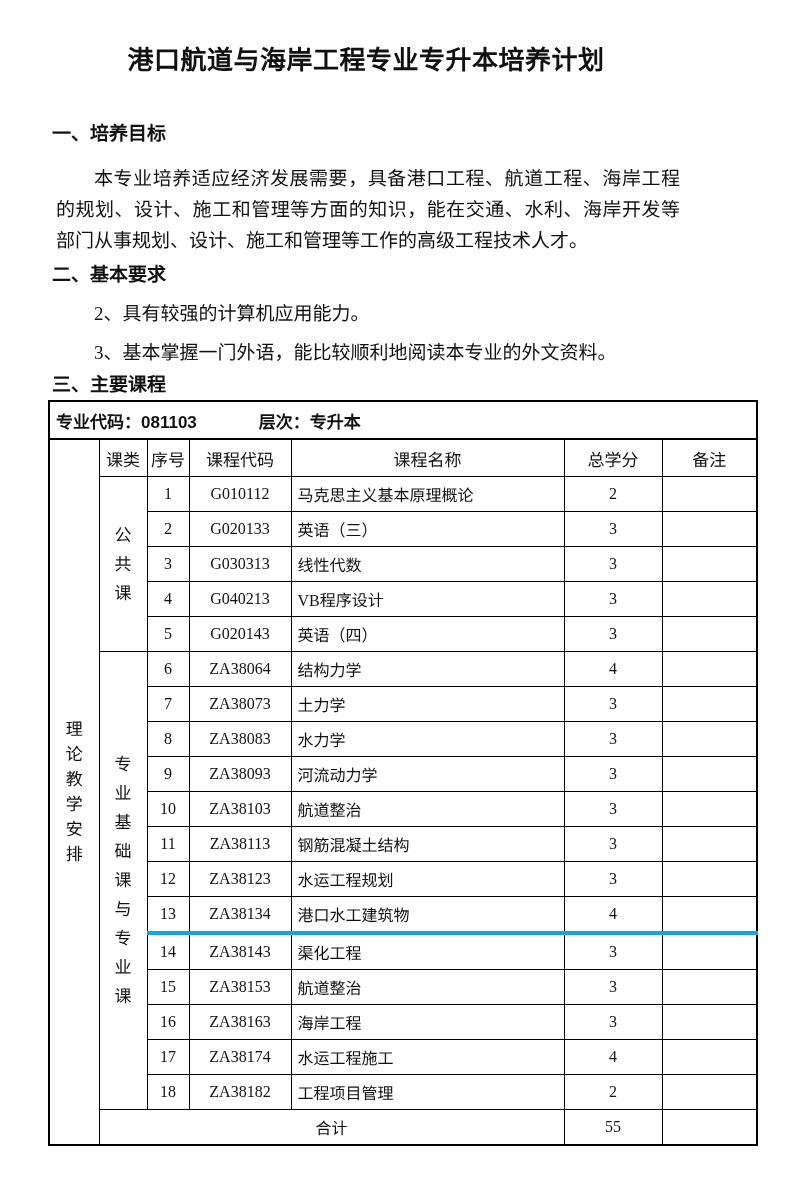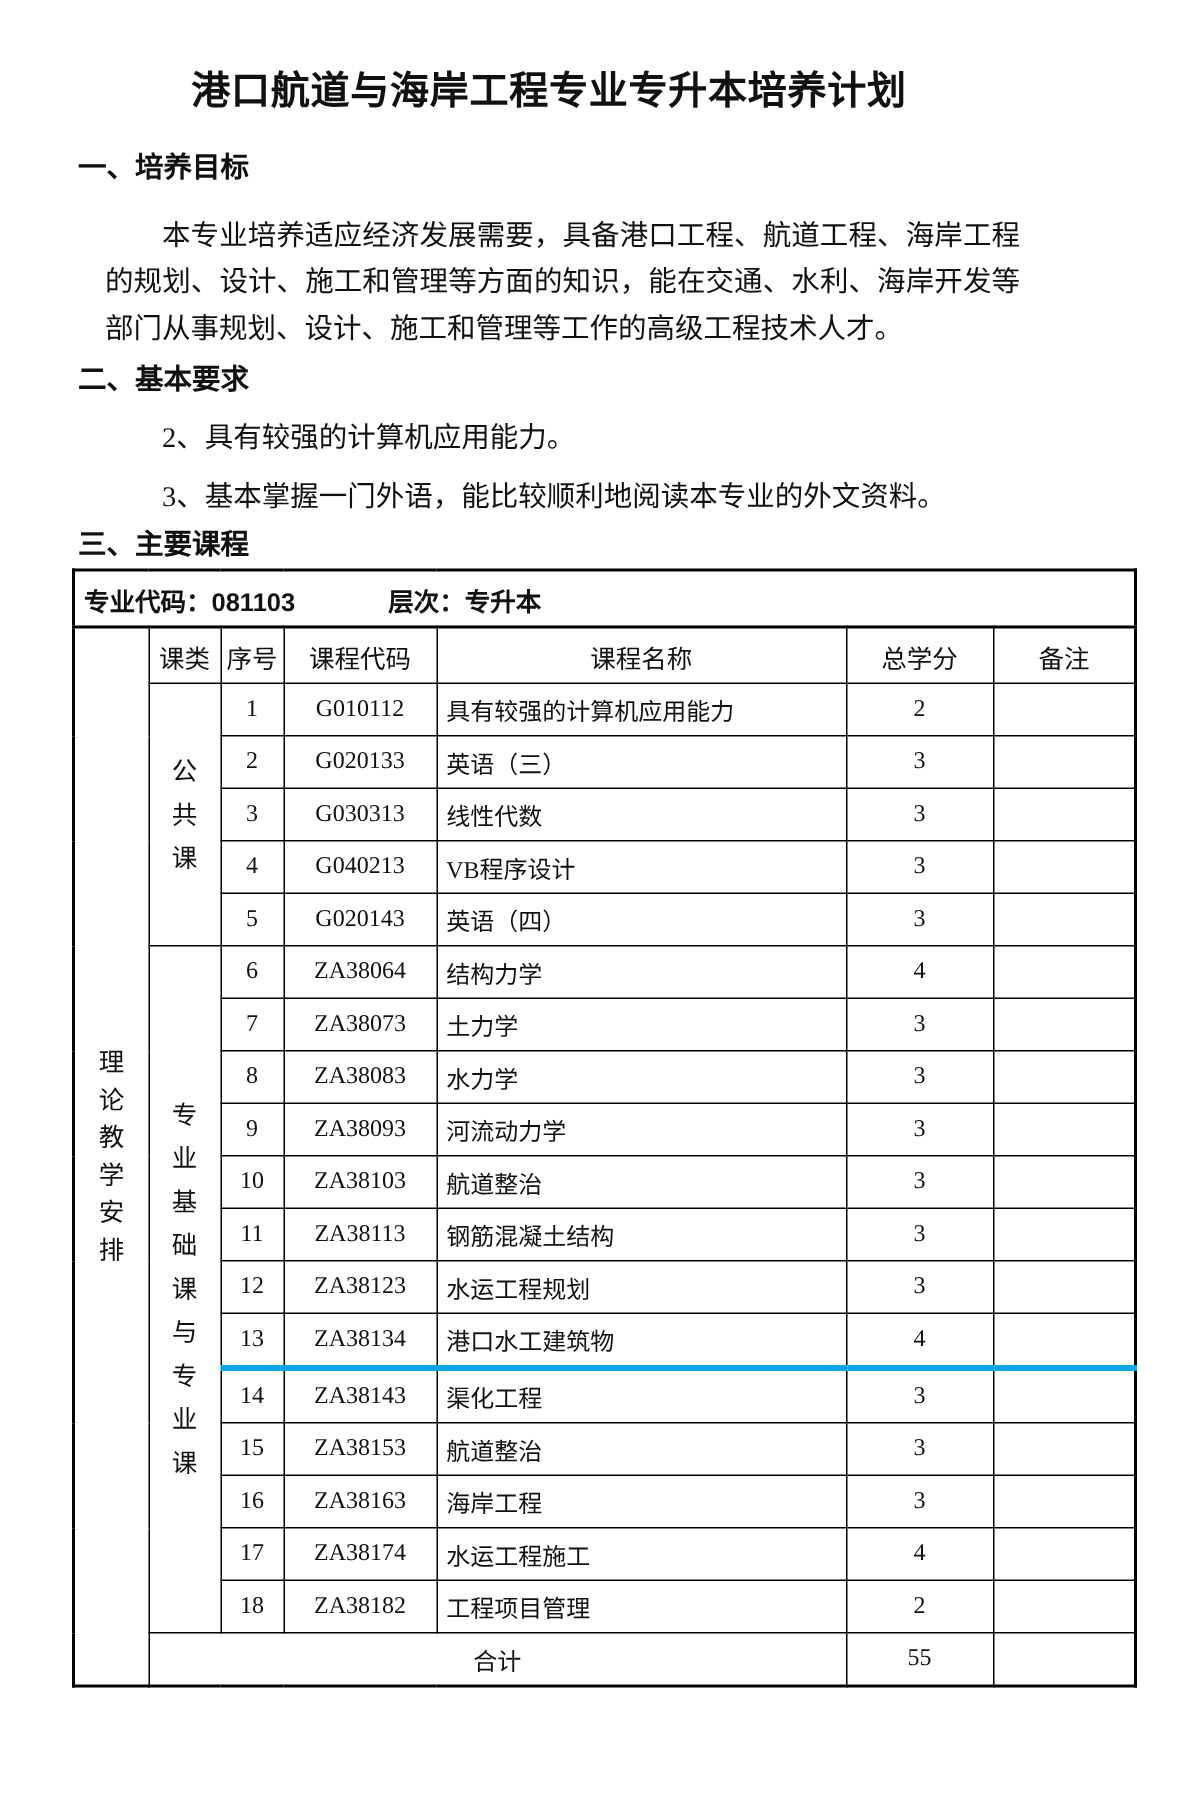--- a/index.html
+++ b/index.html
@@ -29,29 +29,29 @@
     margin: 0;
     letter-spacing: 0.5px;
   }
   h2.sec {
     font-family: "Liberation Sans", "DejaVu Sans", sans-serif;
     font-weight: bold;
     font-size: 19px;
     line-height: 26px;
     margin: 0;
   }
-  #h2-objectives   { margin-top: 24px; }
+  #h2-objectives   { margin-top: 45px; }
   #h2-requirements { margin-top: 6px; }
   #h2-courses      { margin-top: 4px; }
   .body-p {
     font-size: 19px;
     line-height: 31px;
     text-indent: 38px;
     text-align: justify;
-    margin: 16px 0 0 18px;
+    margin: 16px 0 0 4px;
   }
   .req { margin-top: 10px; }
   .req + .req { margin-top: 8px; }
 
   
   table.courses {
     border-collapse: collapse;
     table-layout: fixed;
     width: 710px;
     margin: 2px 0 0 -4px;
@@ -145,21 +145,21 @@
         <td>备注</td>
       </tr>
       <tr class="course-row">
     <td rowspan="5">
             <div class="vtext vtext-cat">公
 共
 课</div>
           </td>
           <td>1</td>
     <td>G010112</td>
-    <td class="name">具有较强的计算机应用能力</td>
+    <td class="name">马克思主义基本原理概论</td>
     <td>2</td>
     <td></td>
   </tr>
         <tr class="course-row">
     <td>2</td>
     <td>G020133</td>
     <td class="name">英语（三）</td>
     <td>3</td>
     <td></td>
   </tr>

